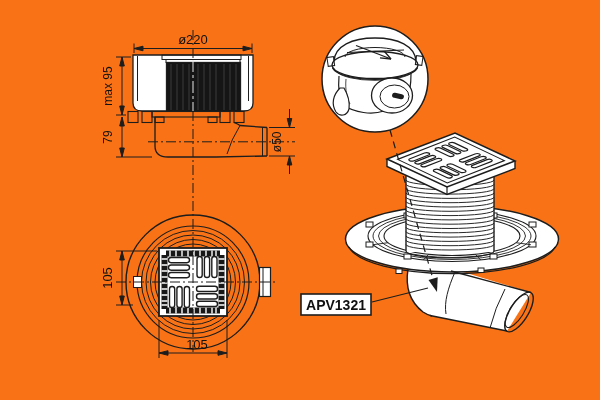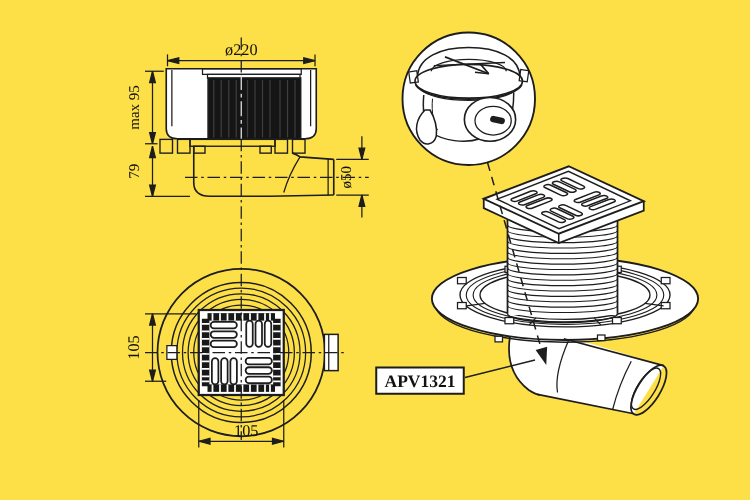--- a/index.html
+++ b/index.html
@@ -1,17 +1,17 @@
 <!DOCTYPE html>
 <html><head>
 <meta charset="utf-8">
 <style>
   html,body{margin:0;padding:0;background:#fff;}
-  .stage{position:relative;width:600px;height:400px;background:#fde047;overflow:hidden;
-         font-family:Liberation Serif, serif;}
+  .stage{position:relative;width:600px;height:400px;background:#f97316;overflow:hidden;
+         font-family:Liberation Sans, sans-serif;}
   svg{position:absolute;left:0;top:0;}
   text{fill:#111;}
   .dim{font-size:13px;}
   .dimS{font-size:12px;}
   .code{font-size:14px;font-weight:bold;}
 </style>
 </head>
 <body>
 
 <div class="stage">

